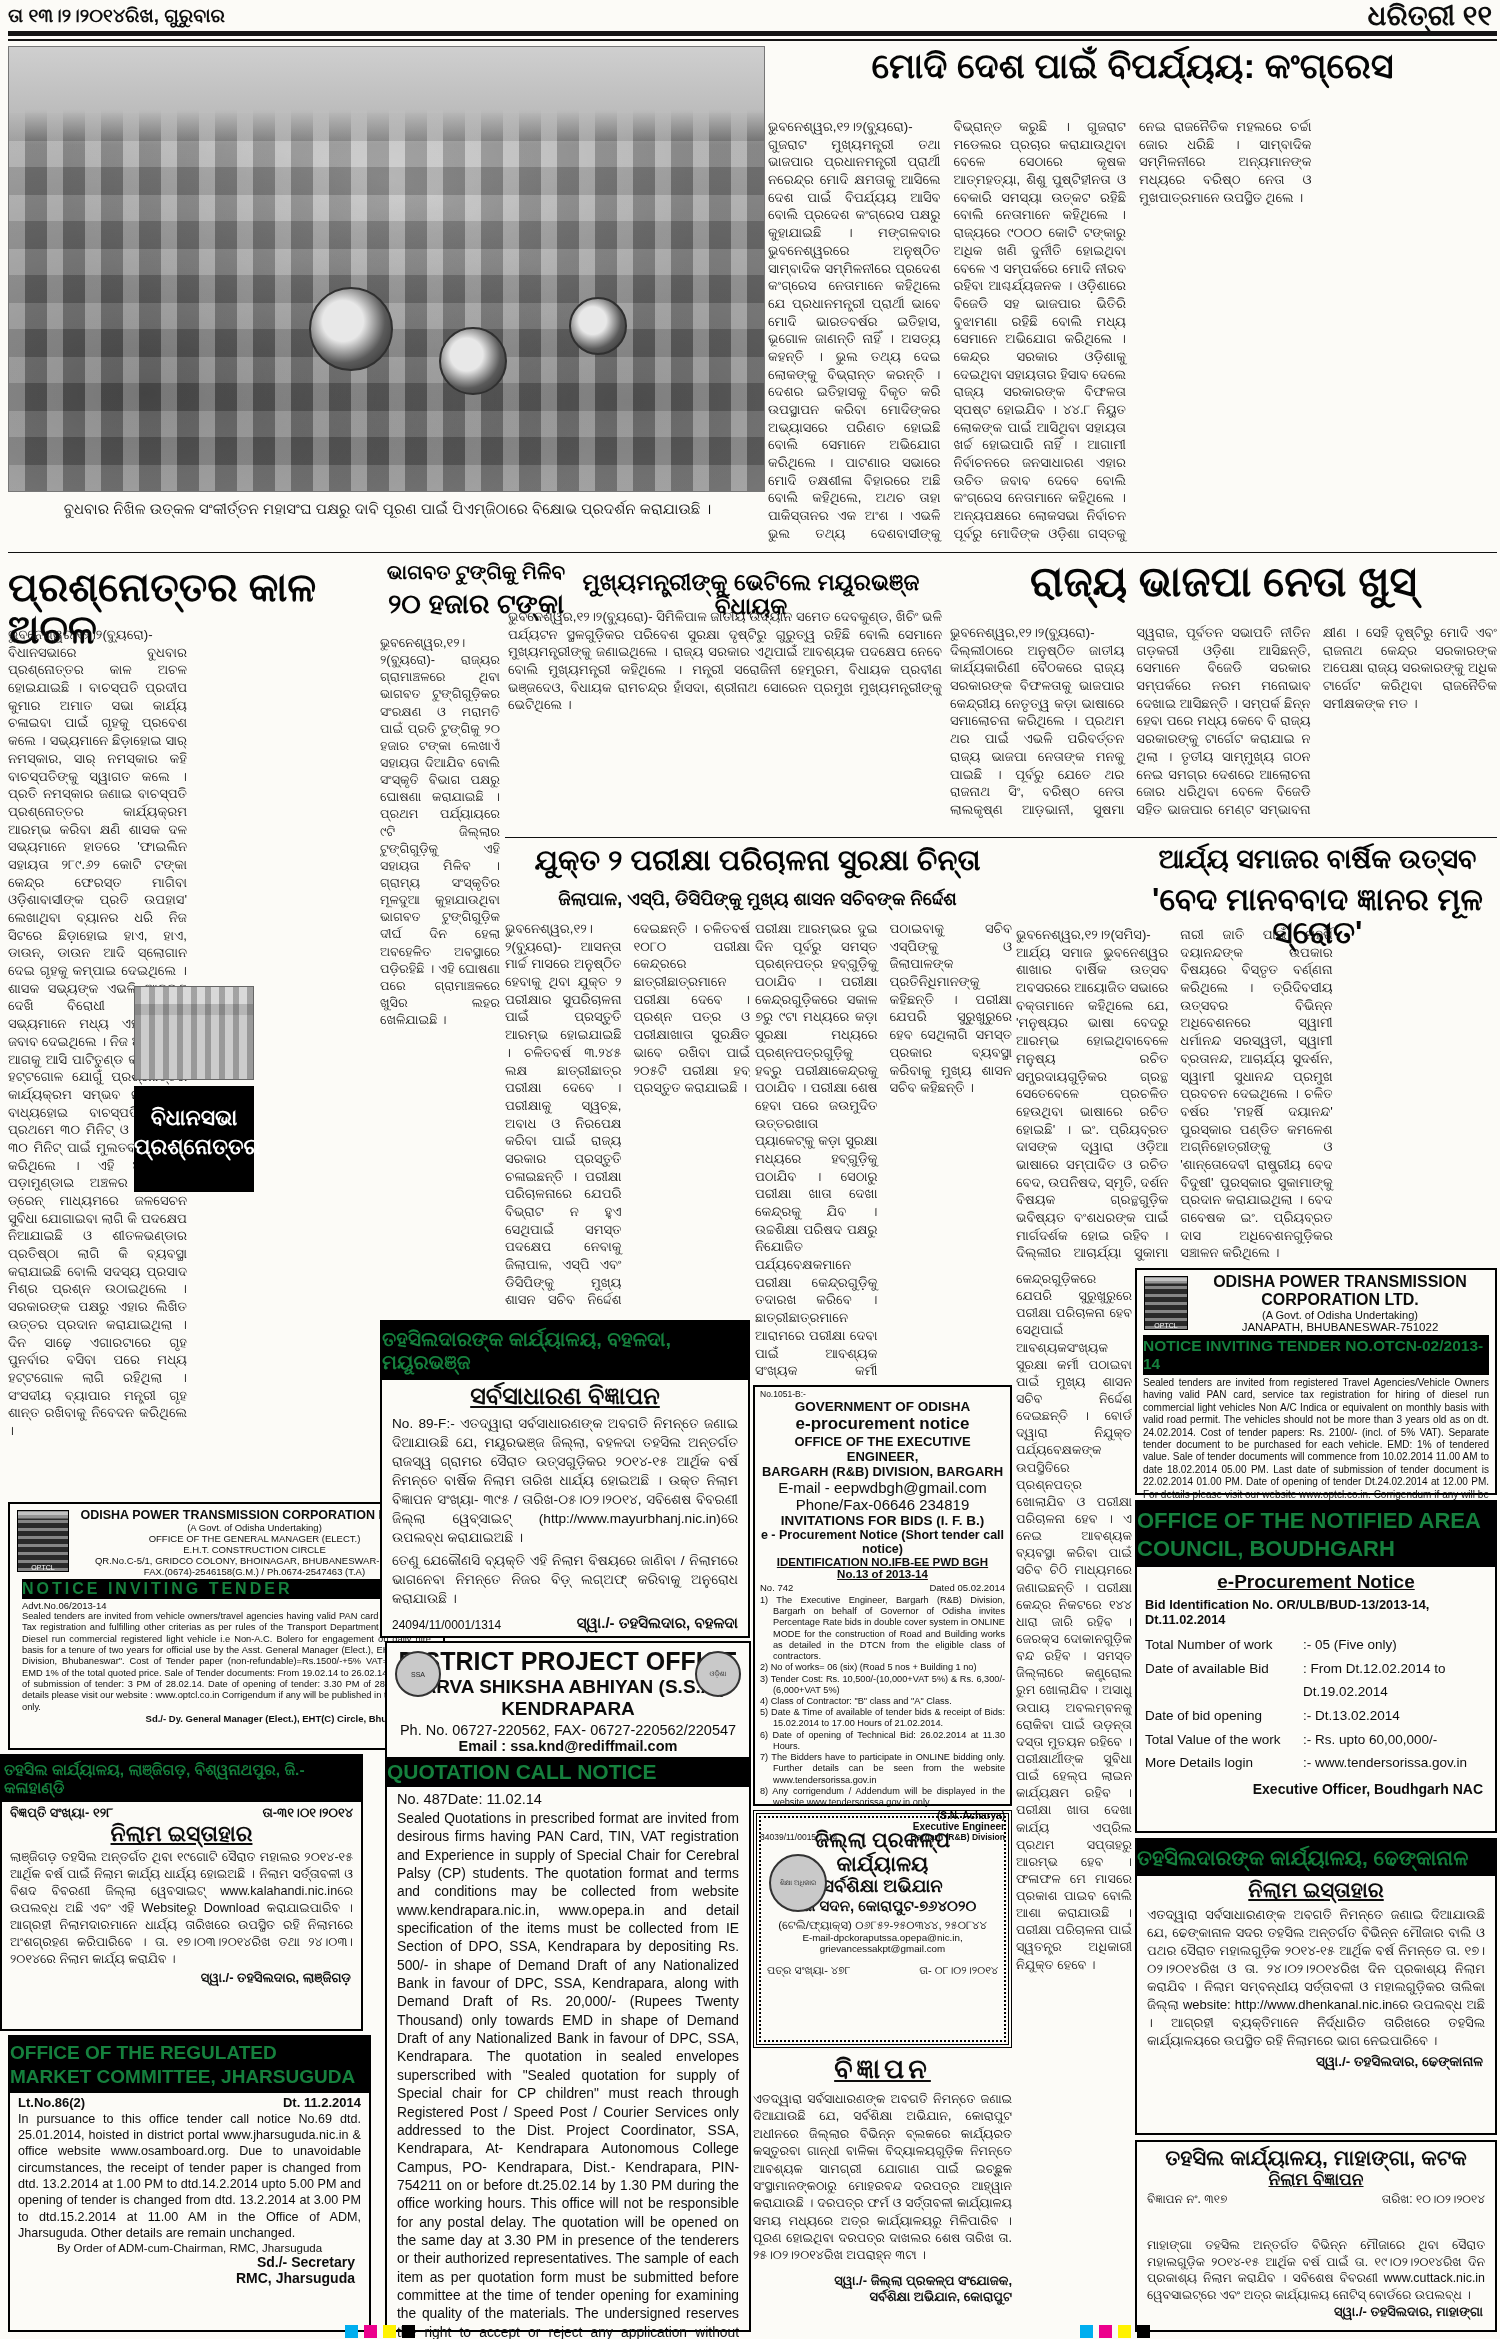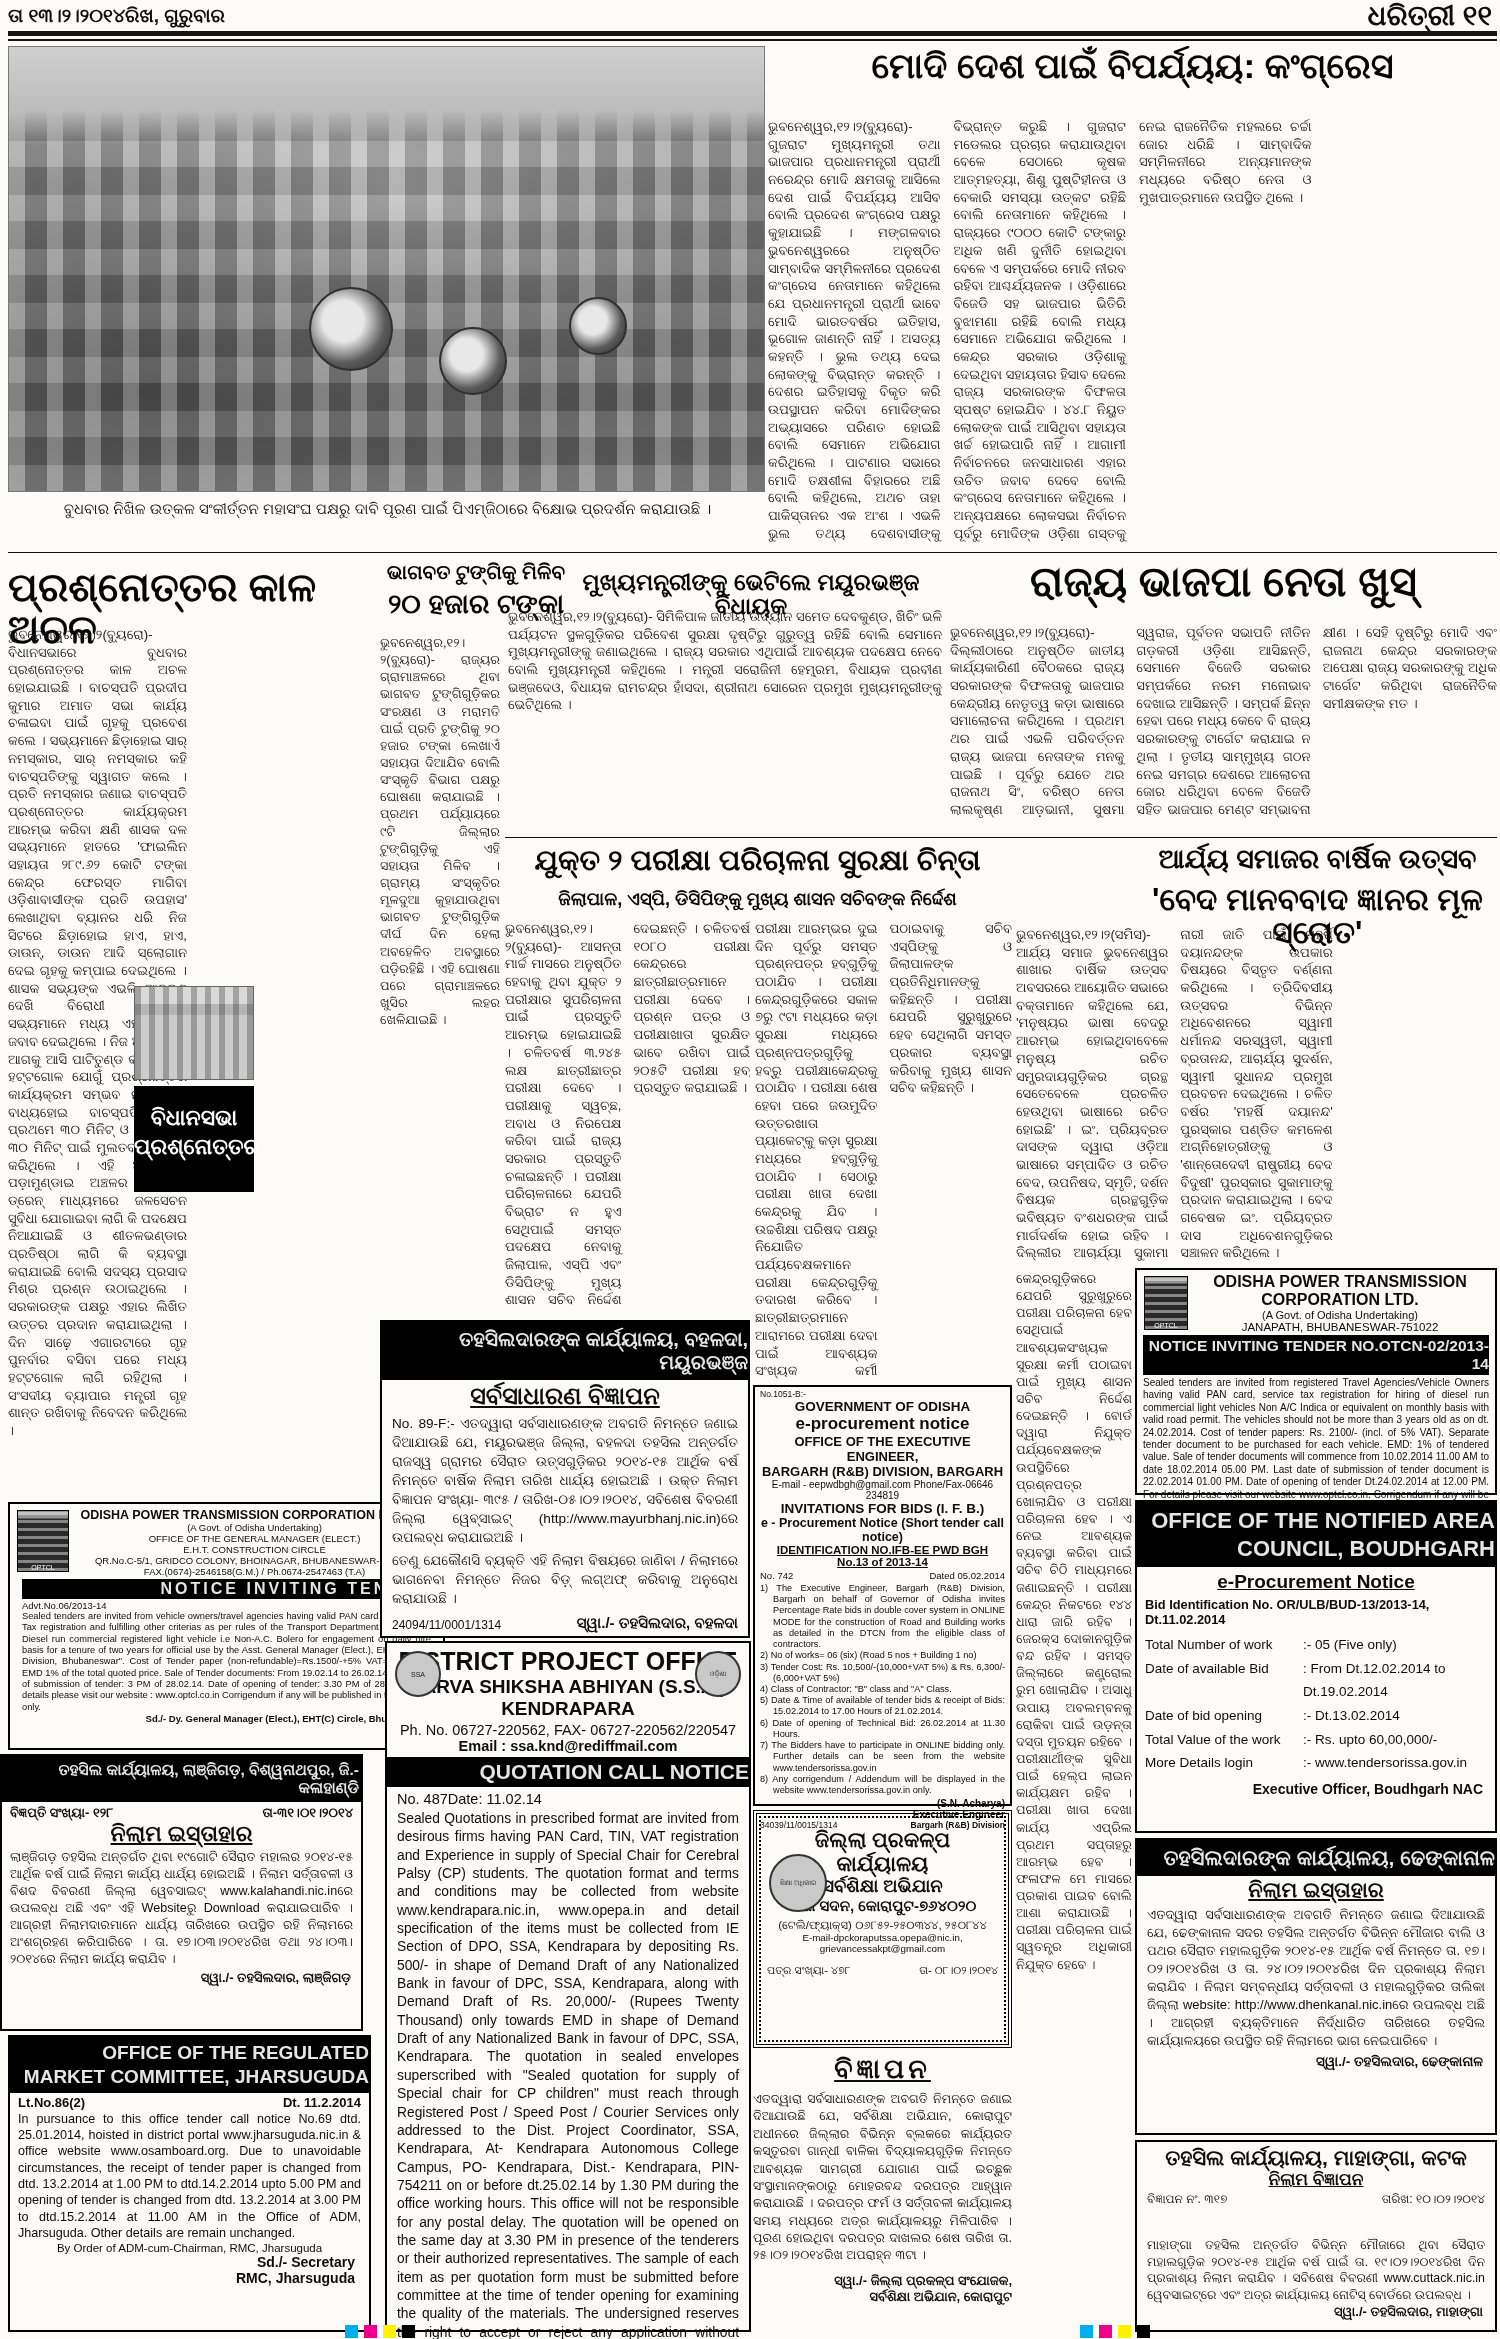--- a/index.html
+++ b/index.html
@@ -7,21 +7,21 @@
   #paper {
     position:relative; width:1500px; height:2339px; margin:0 auto;
     background:#fcfbf7; color:#0d0d0d; overflow:hidden;
     font-family:"Liberation Sans","DejaVu Sans",sans-serif;
   }
   .abs { position:absolute; }
   .just { text-align:justify; text-justify:inter-word; overflow:hidden; }
   .ctr { text-align:center; }
   .rt { text-align:right; }
   .b { font-weight:bold; }
-  .bar { background:#000; color:#e5e5e5; text-align:right; font-weight:bold; }
+  .bar { background:#000; color:#15803d; text-align:left; font-weight:bold; }
   .box { border:2px solid #000; background:#fcfbf7; }
   .headline { font-weight:bold; color:#050505; line-height:1.05; }
   .bodytext { font-size:13.2px; line-height:1.34; color:#161616; }
   .cols2 { column-count:2; column-gap:12px; column-fill:auto; }
   .cols3 { column-count:3; column-gap:12px; column-fill:auto; }
   .cols4 { column-count:4; column-gap:13px; column-fill:auto; }
   .hang { padding-left:13px; text-indent:-13px; }
   .photo {
     background-color:#969696;
     background-image:
@@ -179,21 +179,21 @@
     <div class="just" style="font-size:13.8px;line-height:1.33;padding:3px 10px 0;">Sealed Quotations in prescribed format are invited from desirous firms having PAN Card, TIN, VAT registration and Experience in supply of Special Chair for Cerebral Palsy (CP) students. The quotation format and terms and conditions may be collected from website www.kendrapara.nic.in, www.opepa.in and detail specification of the items must be collected from IE Section of DPO, SSA, Kendrapara by depositing Rs. 500/- in shape of Demand Draft of any Nationalized Bank in favour of DPC, SSA, Kendrapara, along with Demand Draft of Rs. 20,000/- (Rupees Twenty Thousand) only towards EMD in shape of Demand Draft of any Nationalized Bank in favour of DPC, SSA, Kendrapara. The quotation in sealed envelopes superscribed with "Sealed quotation for supply of Special chair for CP children" must reach through Registered Post / Speed Post / Courier Services only addressed to the Dist. Project Coordinator, SSA, Kendrapara, At- Kendrapara Autonomous College Campus, PO- Kendrapara, Dist.- Kendrapara, PIN-754211 on or before dt.25.02.14 by 1.30 PM during the office working hours. This office will not be responsible for any postal delay. The quotation will be opened on the same day at 3.30 PM in presence of the tenderers or their authorized representatives. The sample of each item as per quotation form must be submitted before committee at the time of tender opening for examining the quality of the materials. The undersigned reserves the right to accept or reject any application without assigning any reason thereof.</div>
 
   </div>
 
   <div class="abs box" style="left:753px;top:1385px;width:259px;height:421px;padding:2px 5px;">
     <div style="font-size:8.5px;">No.1051-B:-</div>
     <div class="ctr b" style="font-size:13.5px;">GOVERNMENT OF ODISHA</div>
     <div class="ctr b" style="font-size:17px;">e-procurement notice</div>
     <div class="ctr b" style="font-size:13px;">OFFICE OF THE EXECUTIVE ENGINEER,</div>
     <div class="ctr b" style="font-size:13px;">BARGARH (R&amp;B) DIVISION, BARGARH</div>
-    <div class="ctr" style="font-size:10px;">E-mail - eepwdbgh@gmail.com Phone/Fax-06646 234819</div>
+    <div class="ctr" style="font-size:15px;">E-mail - eepwdbgh@gmail.com Phone/Fax-06646 234819</div>
     <div class="ctr b" style="font-size:13.5px;">INVITATIONS FOR BIDS (I. F. B.)</div>
     <div class="ctr b" style="font-size:12.5px;">e - Procurement Notice (Short tender call notice)</div>
     <div class="ctr b" style="font-size:11.5px;text-decoration:underline;">IDENTIFICATION NO.IFB-EE PWD BGH No.13 of 2013-14</div>
     <div style="display:flex;justify-content:space-between;font-size:9.5px;margin:2px 0;">
       <span>No. 742</span>
       <span>Dated 05.02.2014</span>
     </div>
     <div class="just hang" style="font-size:9.2px;line-height:1.22;">1)  The Executive Engineer, Bargarh (R&amp;B) Division, Bargarh on behalf of Governor of Odisha invites Percentage Rate bids in double cover system in ONLINE MODE for the construction of Road and Building works as detailed in the DTCN from the eligible class of contractors.</div>
     <div class="just hang" style="font-size:9.2px;line-height:1.22;">2)  No of works= 06 (six) (Road 5 nos + Building 1 no)</div>
     <div class="just hang" style="font-size:9.2px;line-height:1.22;">3)  Tender Cost: Rs. 10,500/-(10,000+VAT 5%) &amp; Rs. 6,300/-(6,000+VAT 5%)</div>

